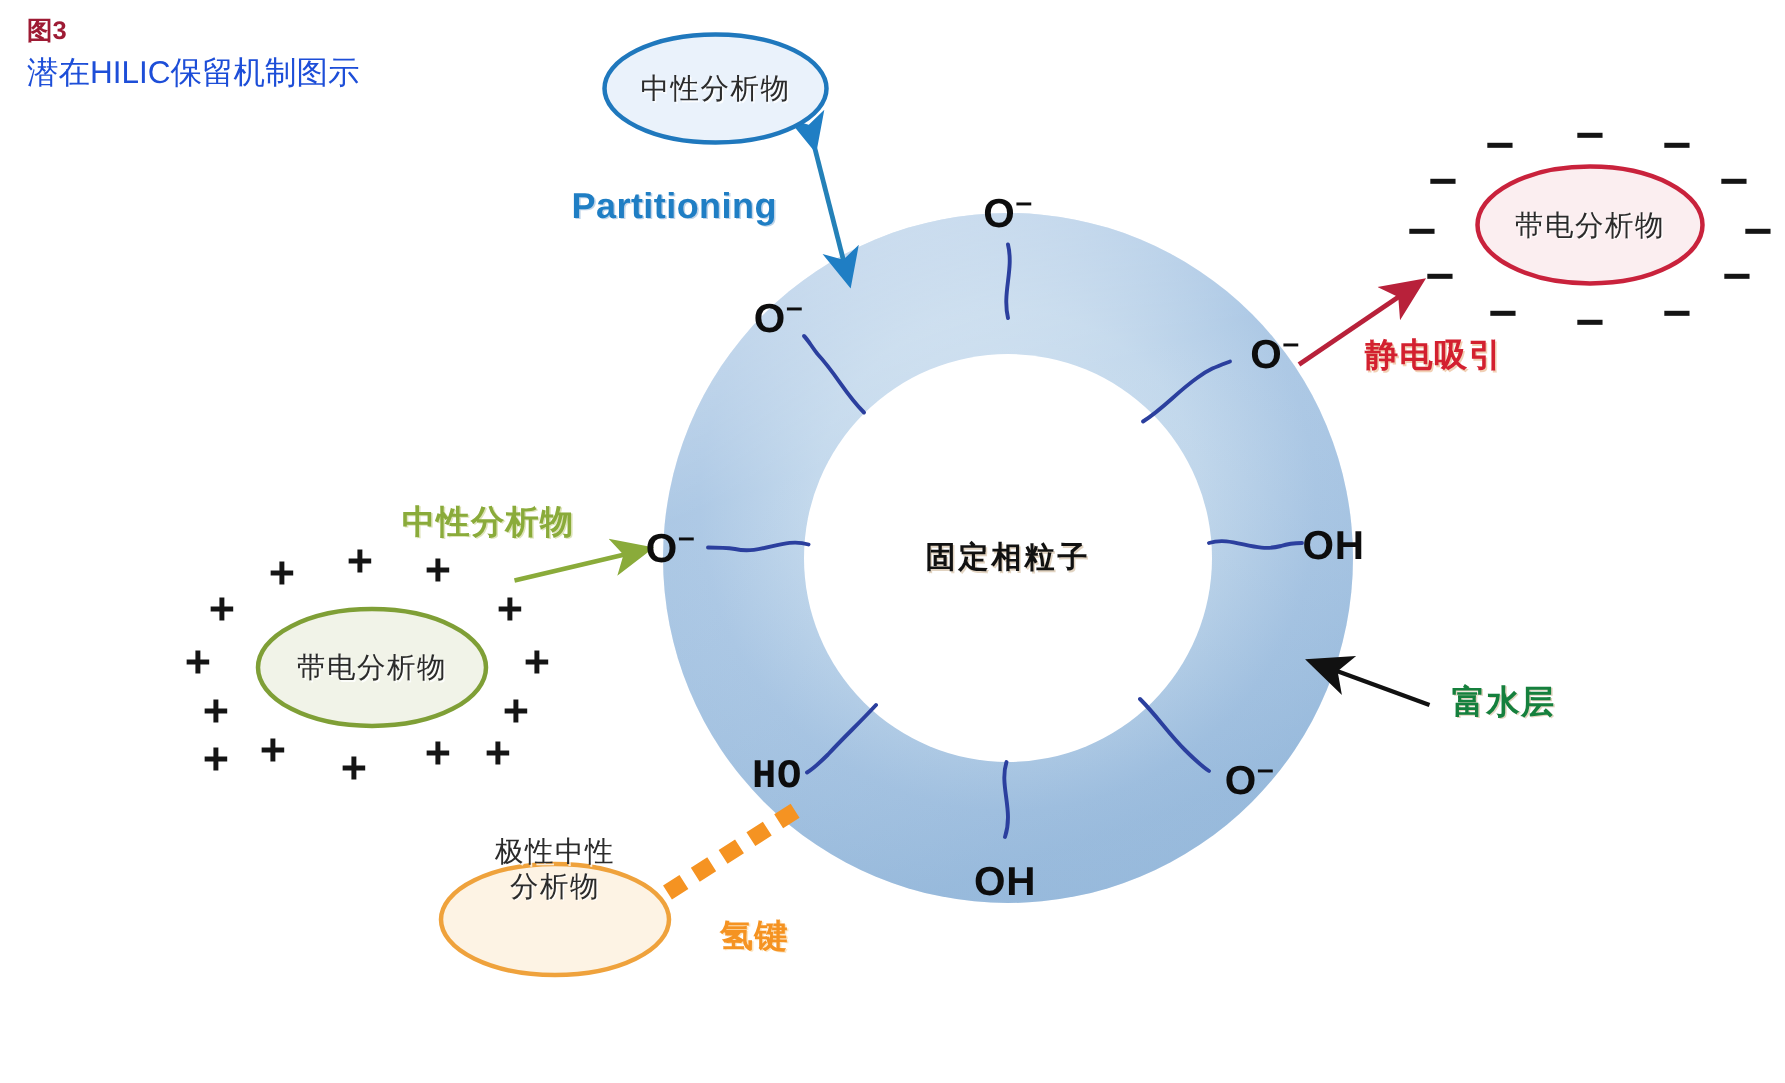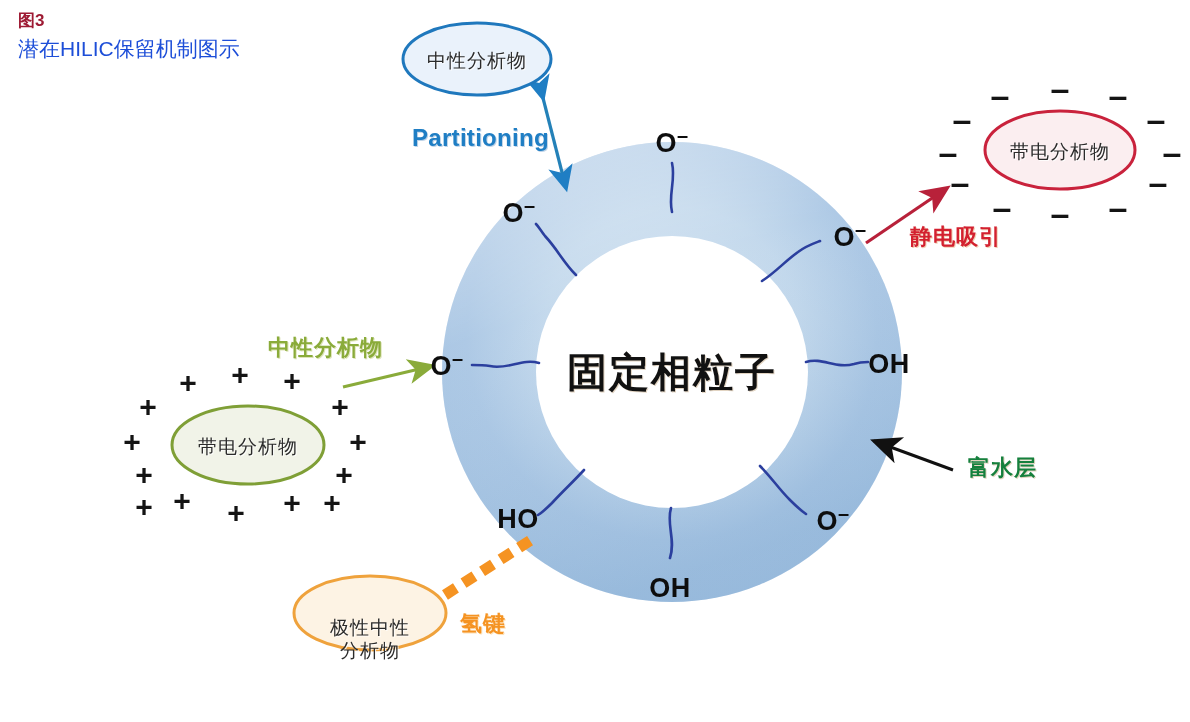--- a/index.html
+++ b/index.html
@@ -57,21 +57,21 @@
     font-weight: bold;
     color: #0d0d0d;
     letter-spacing: 0.5px;
   }
   .grp sup {
     font-size: 20px;
     vertical-align: super;
     line-height: 0;
   }
   .center-label {
-    font-size: 40px;
+    font-size: 20px;
     font-weight: bold;
     color: #111111;
     letter-spacing: 2px;
     text-shadow: 1px 1px 0 rgba(190,160,120,0.45);
   }
   .mech {
     font-weight: bold;
     font-size: 22px;
     letter-spacing: 1px;
   }
@@ -197,36 +197,36 @@
   </div>
   <div class="lbl lbl-center grp" style="left:850px;top:237px;">
     <span>O</span><sup>–</sup>
   </div>
   <div class="lbl lbl-center grp" style="left:447px;top:366px;">
     <span>O</span><sup>–</sup>
   </div>
   <div class="lbl lbl-center grp" style="left:889px;top:364px;">
     <span>OH</span><sup></sup>
   </div>
-  <div class="lbl lbl-center grp" style="left:518px;top:519px;">
+  <div class="lbl lbl-center grp" style="left:518px;top:519px;font-family:Liberation Mono, monospace;">
     <span>HO</span><sup></sup>
   </div>
   <div class="lbl lbl-center grp" style="left:670px;top:588px;">
     <span>OH</span><sup></sup>
   </div>
   <div class="lbl lbl-center grp" style="left:833px;top:521px;">
     <span>O</span><sup>–</sup>
   </div>
 
   <div class="lbl lbl-center center-label" style="left:672px;top:372px;">固定相粒子</div>
 
   <div class="bubble-text" style="left:477px;top:60px;">中性分析物</div>
   <div class="bubble-text" style="left:1060px;top:151px;">带电分析物</div>
   <div class="bubble-text" style="left:248px;top:446px;">带电分析物</div>
-  <div class="bubble-text" style="left:370px;top:639px;">
+  <div class="bubble-text" style="left:370px;top:580px;">
     <span>极性中性</span><br>
     <span>分析物</span>
   </div>
 
   <div id="sign-layer">
       <div class="sign sign-minus" style="left: 1000px; top: 95px;">–</div>
       <div class="sign sign-minus" style="left: 1060px; top: 88px;">–</div>
       <div class="sign sign-minus" style="left: 1118px; top: 95px;">–</div>
       <div class="sign sign-minus" style="left: 962px; top: 119px;">–</div>
       <div class="sign sign-minus" style="left: 1156px; top: 119px;">–</div>
@@ -246,19 +246,19 @@
       <div class="sign sign-plus" style="left: 358px; top: 442px;">+</div>
       <div class="sign sign-plus" style="left: 144px; top: 475px;">+</div>
       <div class="sign sign-plus" style="left: 344px; top: 475px;">+</div>
       <div class="sign sign-plus" style="left: 182px; top: 501px;">+</div>
       <div class="sign sign-plus" style="left: 236px; top: 513px;">+</div>
       <div class="sign sign-plus" style="left: 292px; top: 503px;">+</div>
       <div class="sign sign-plus" style="left: 332px; top: 503px;">+</div>
       <div class="sign sign-plus" style="left: 144px; top: 507px;">+</div>
     </div>
 
-  <div class="lbl mech mech-part" style="left:412px;top:126px;text-align:center;">Partitioning</div>
+  <div class="lbl mech mech-part" style="left:381px;top:126px;text-align:center;">Partitioning</div>
   <div class="lbl mech mech-rep" style="left:910px;top:226px;">静电吸引</div>
   <div class="lbl mech mech-att" style="left:268px;top:337px;">中性分析物</div>
-  <div class="lbl mech mech-hb" style="left:460px;top:613px;">氢键</div>
+  <div class="lbl mech mech-hb" style="left:480px;top:613px;">氢键</div>
   <div class="lbl mech mech-aq" style="left:968px;top:457px;">富水层</div>
 
 </div>
 
 </body></html>

